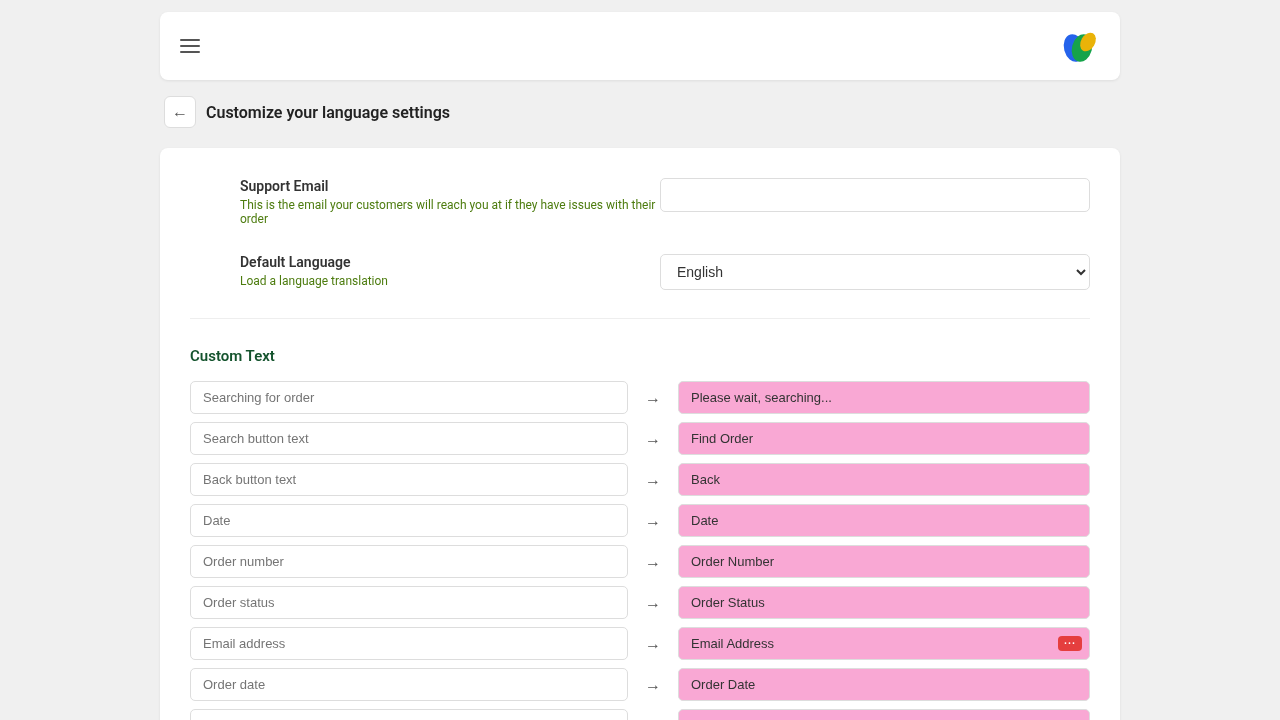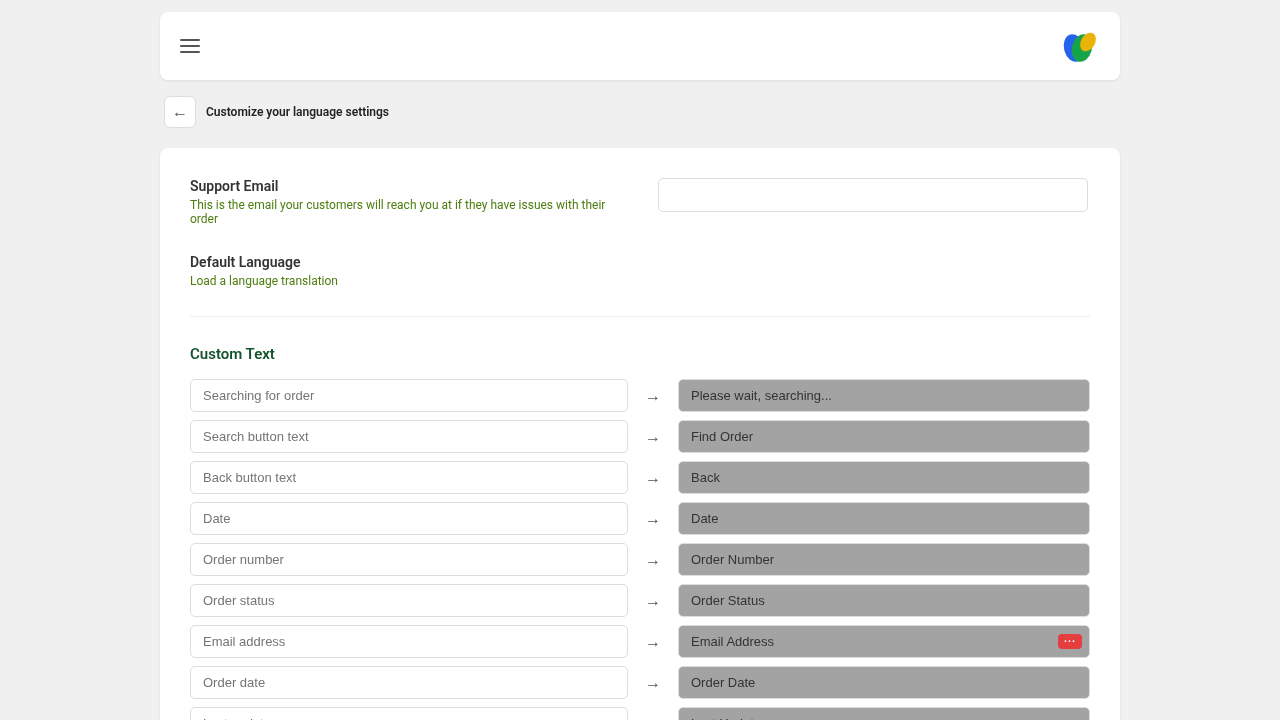--- a/index.html
+++ b/index.html
@@ -64,38 +64,37 @@
       width: 32px;
       height: 32px;
       display: flex;
       align-items: center;
       justify-content: center;
       cursor: pointer;
       color: #555;
       font-size: 16px;
     }
     .page-title {
-      font-size: 12px;
+      font-size: 16px;
       font-weight: 600;
       color: #222;
     }
     
     .content-card {
       background: #ffffff;
       border-radius: 8px;
       padding: 30px 30px;
       box-shadow: 0 1px 3px rgba(0,0,0,0.08);
     }
     
     .settings-row {
       display: flex;
       align-items: flex-start;
-      justify-content: flex-start;
+      justify-content: flex-end;
       margin-bottom: 28px;
-      gap: 48px;
     }
     .settings-label-group {
       flex: 0 0 420px;
     }
     .settings-label {
       font-size: 14px;
       font-weight: 600;
       color: #333;
       margin-bottom: 4px;
     }
@@ -172,21 +171,21 @@
       display: flex;
       align-items: center;
     }
     .input-wrapper input {
       width: 100%;
       border: 1px solid #ddd;
       border-radius: 5px;
       padding: 8px 12px;
       font-size: 13px;
       color: #333;
-      background: #a3a3a3;
+      background: #f9a8d4;
       outline: none;
     }
     .badge-red {
       position: absolute;
       right: 8px;
       background: #e53e3e;
       color: #fff;
       font-size: 10px;
       font-weight: 700;
       padding: 2px 6px;
@@ -231,20 +230,28 @@
       <div class="settings-input-group">
         <input class="settings-input" type="text" placeholder="" style="">
       </div>
     </div>
 
     <div class="settings-row">
       <div class="settings-label-group">
         <div class="settings-label">Default Language</div>
         <div class="settings-desc">Load a language translation</div>
       </div>
+      <div class="settings-input-group">
+        <select class="settings-select">
+          <option>English</option>
+          <option>French</option>
+          <option>Spanish</option>
+          <option>German</option>
+        </select>
+      </div>
     </div>
 
     <hr class="divider">
 
     <div class="section-title">Custom Text</div>
 
     <div id="custom-text-rows">
         <div class="custom-text-row">
           <input class="custom-text-input" type="text" placeholder="Searching for order" style="">
           <div class="arrow-cell">→</div>

